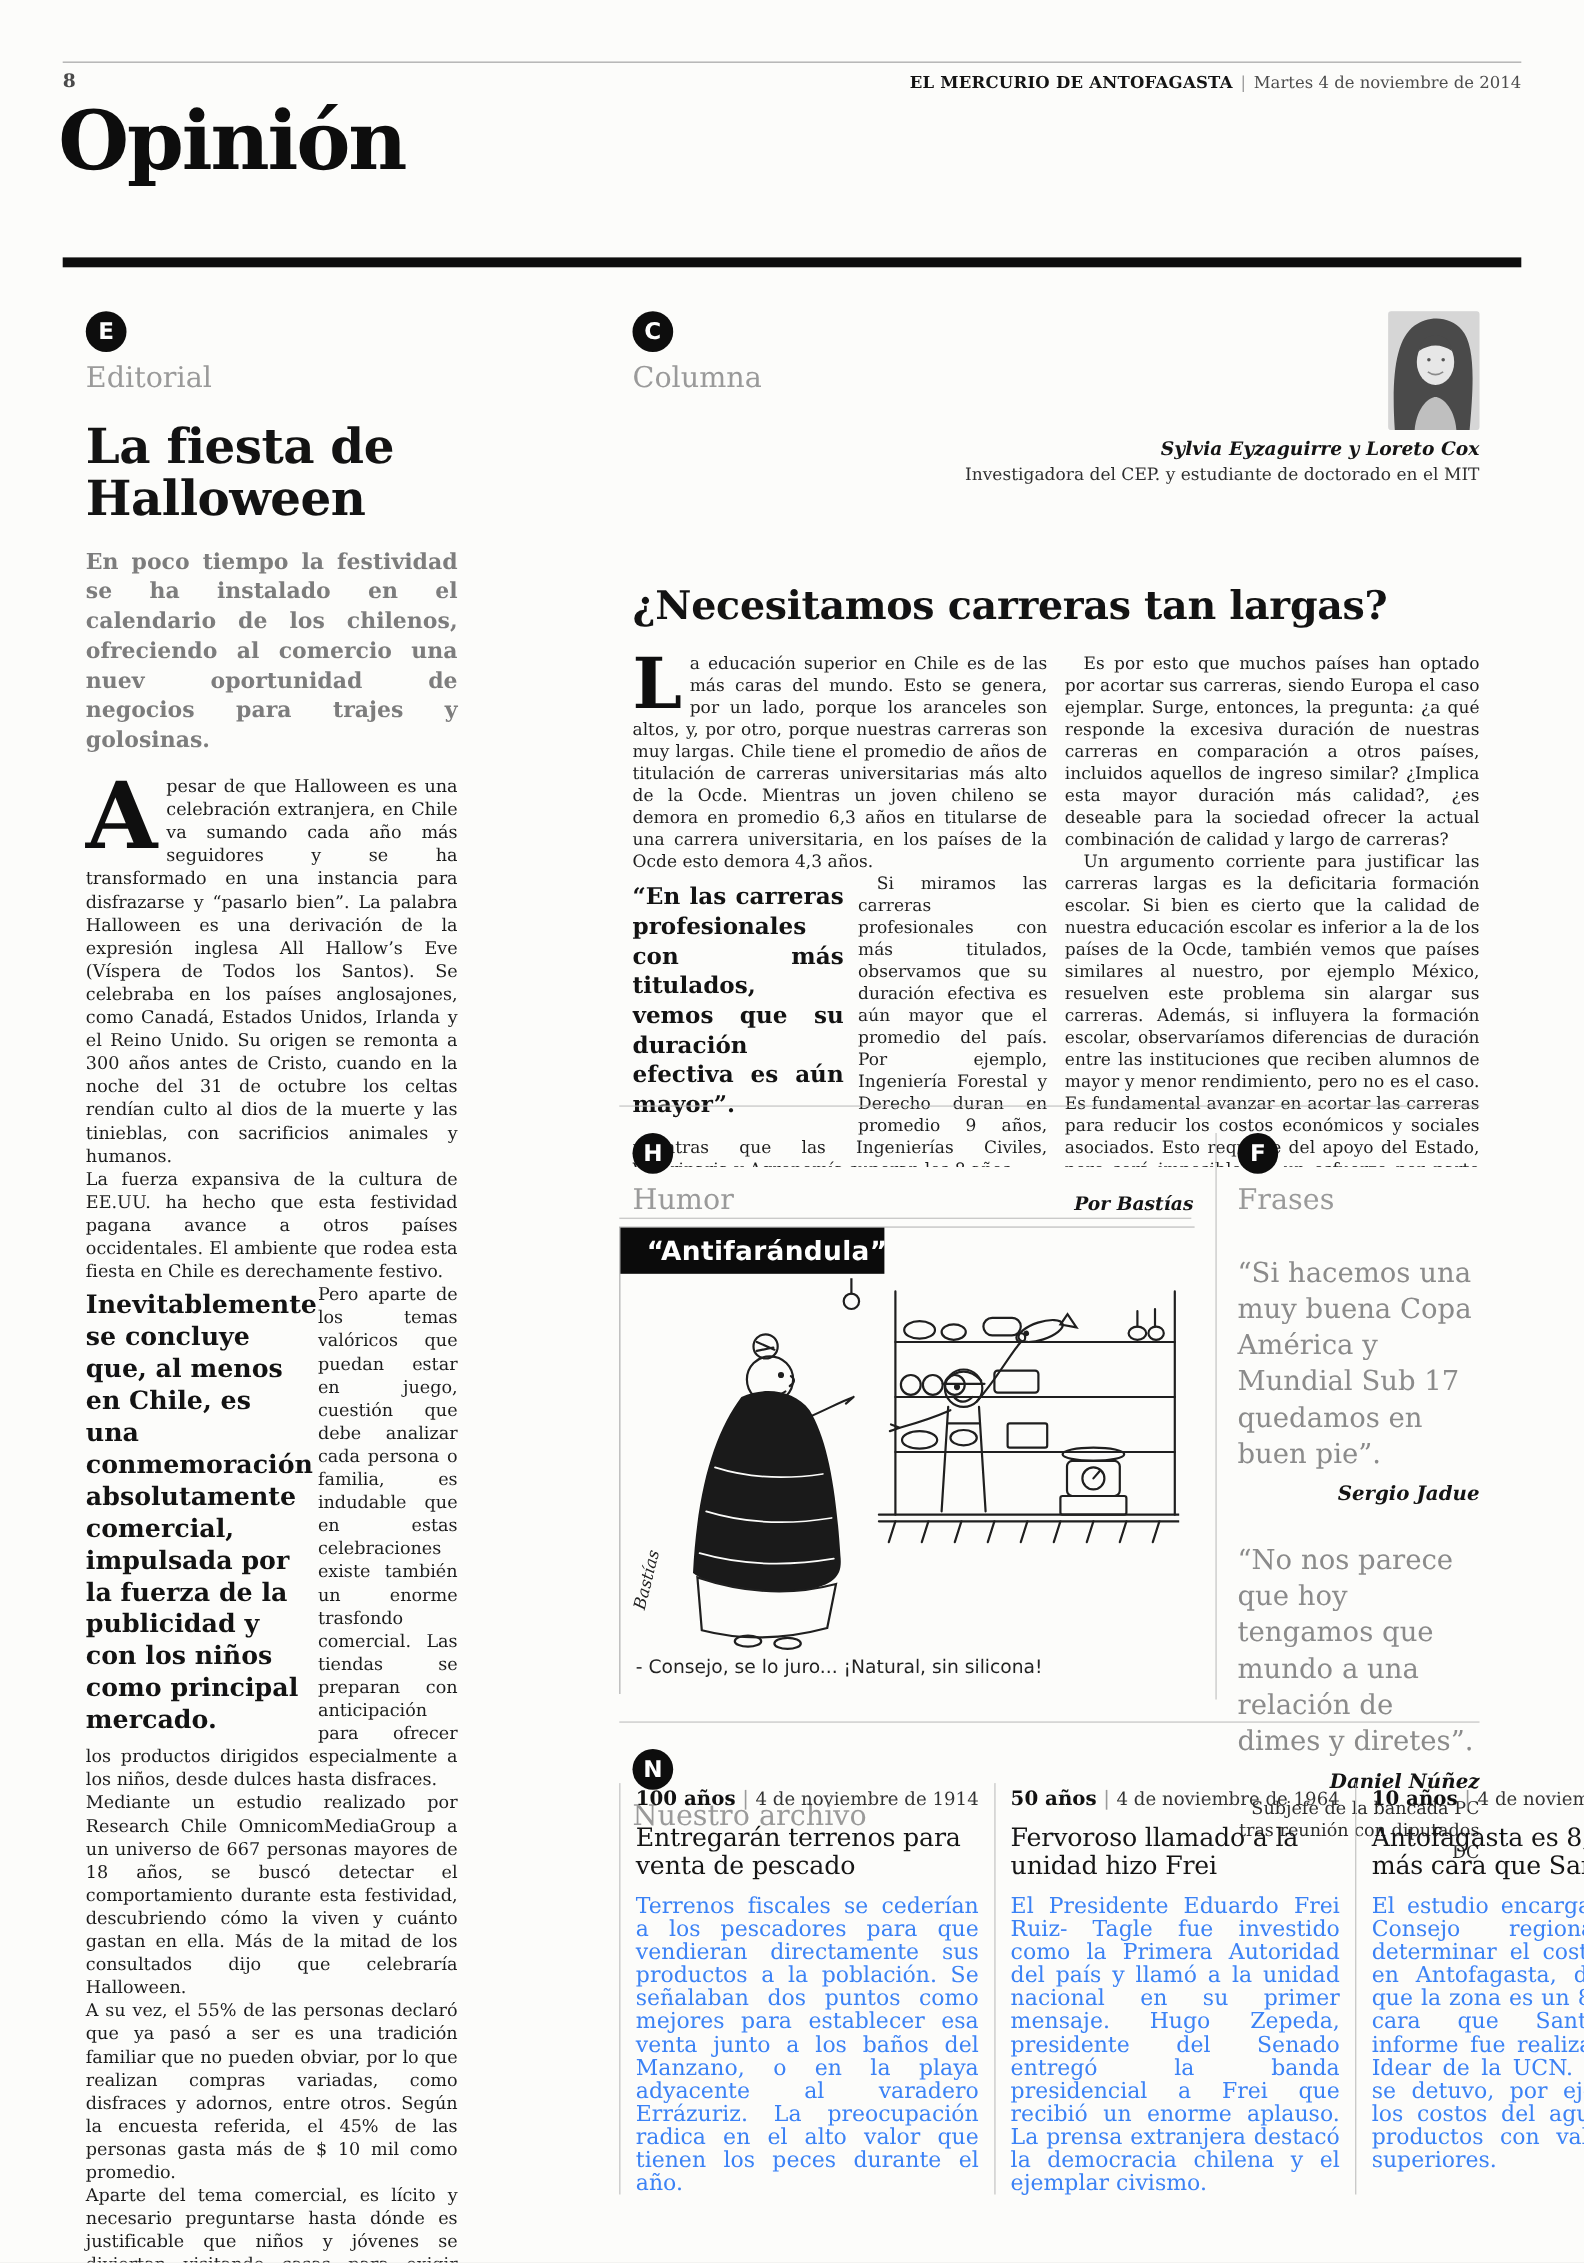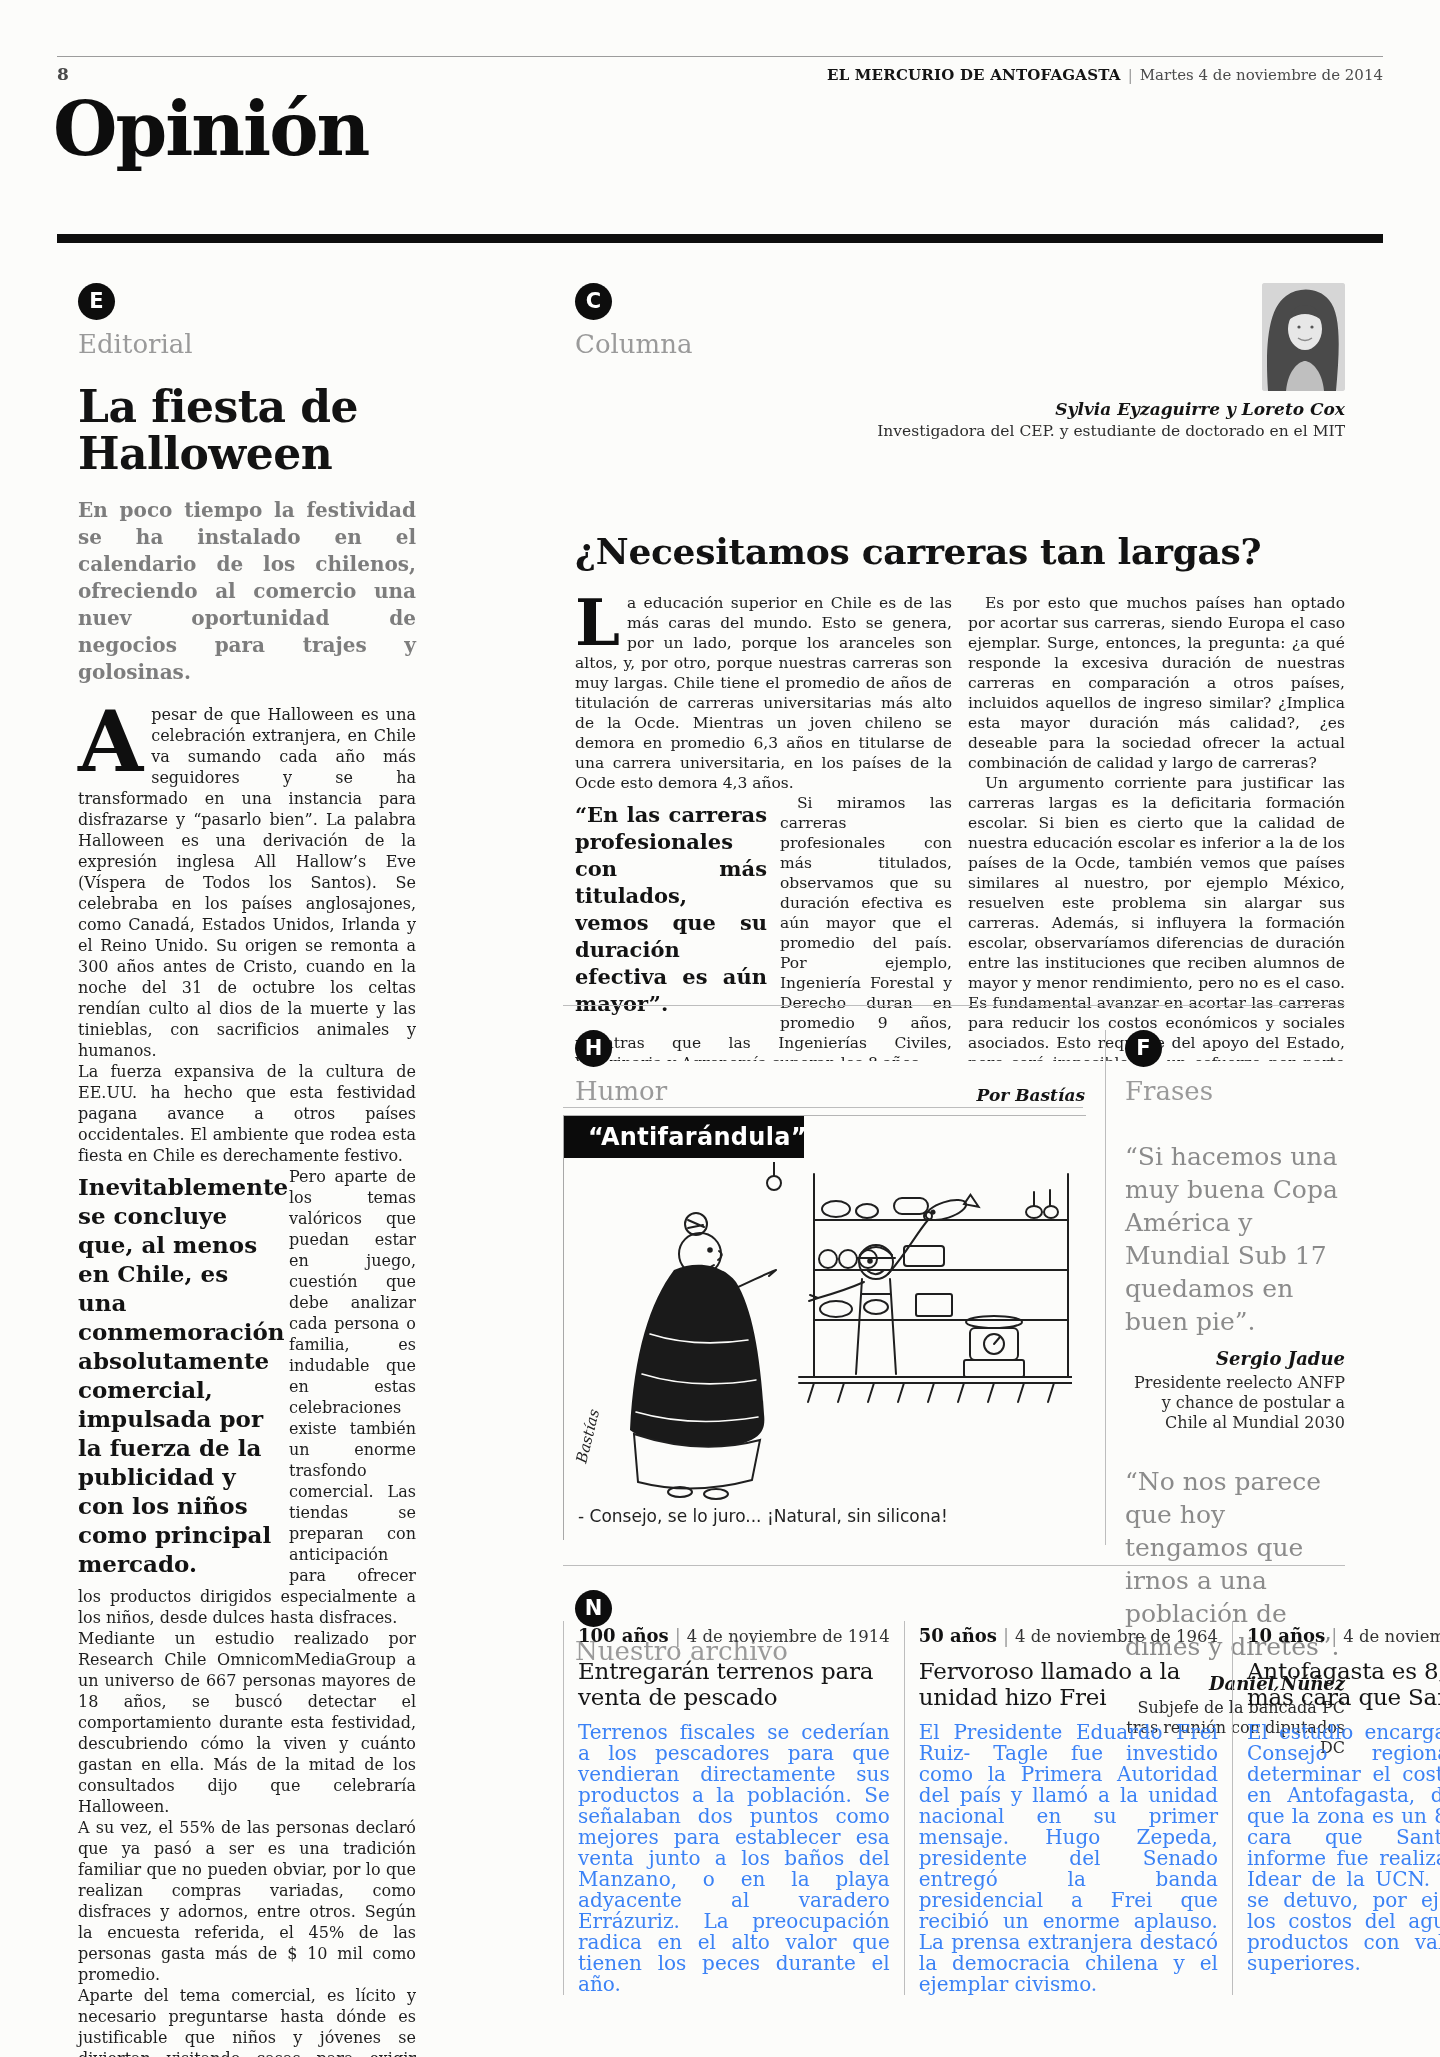--- a/index.html
+++ b/index.html
@@ -225,24 +225,23 @@
     <div class="cartoon-caption">- Consejo, se lo juro... ¡Natural, sin silicona!</div>
   </div>
 
   <section class="frases">
     <div class="badge">F</div>
     <div class="sec-label">Frases</div>
 
     <div>
       <div class="fr-quote">“Si hacemos una muy buena Copa América y Mundial Sub 17 quedamos en buen pie”.</div>
       <div class="fr-author">Sergio Jadue</div>
-      <div class="fr-role">Presidente reelecto ANFP y chance de postular a Chile al Mundial 2030</div>
     </div>
     <div>
-      <div class="fr-quote">“No nos parece que hoy tengamos que irnos a una población de dimes y diretes”.</div>
+      <div class="fr-quote">“No nos parece que hoy tengamos que mundo a una relación de dimes y diretes”.</div>
       <div class="fr-author">Daniel Núñez</div>
       <div class="fr-role">Subjefe de la bancada PC tras reunión con diputados DC</div>
     </div>
   </section>
 
   <div class="archivo-head">
     <div class="badge">N</div>
     <div class="sec-label">Nuestro archivo</div>
   </div>
 

